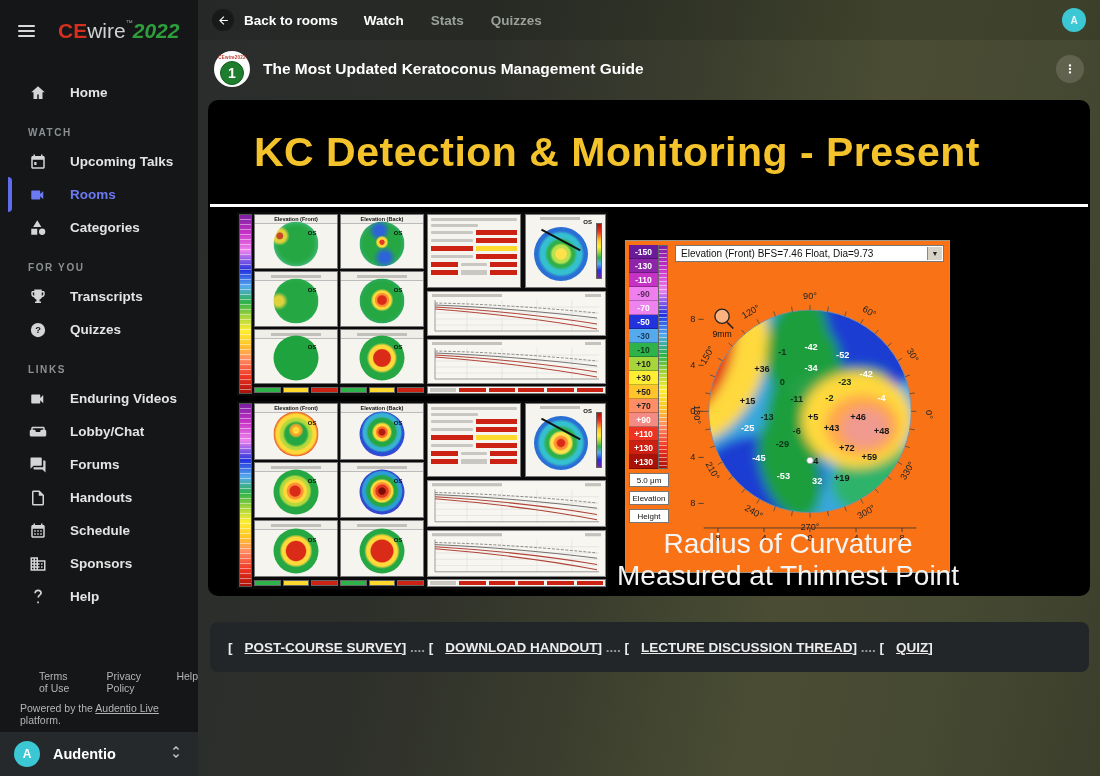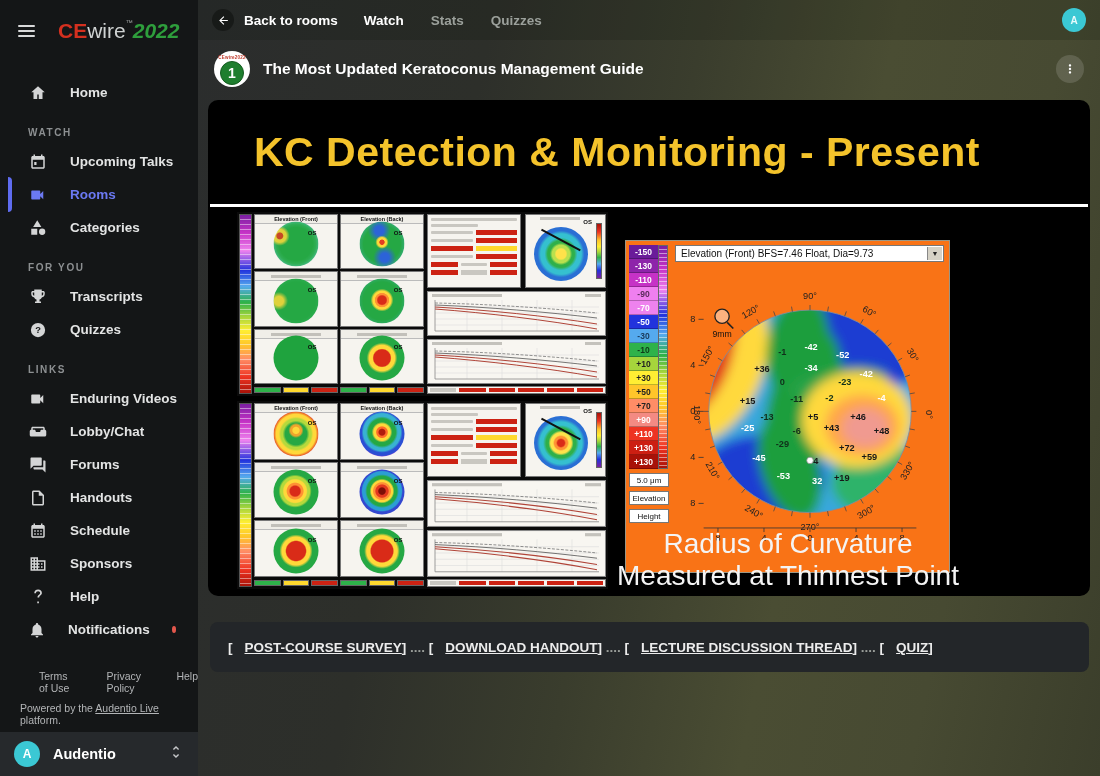--- a/index.html
+++ b/index.html
@@ -270,29 +270,20 @@
 
    </div>
             <div class="sidebar-item">
      <span class="icon">
                 <svg viewBox="0 0 24 24">
                   <path d="M11 18h2.2v2.2H11V18zm1.2-16C8.9 2 7 3.9 7 7h2.3c0-1.7.9-2.8 2.9-2.8 1.6 0 2.7 1 2.7 2.4 0 2.4-3.6 2.3-3.6 6h2.3c0-2.7 3.6-3 3.6-6C17.2 4 15.2 2 12.2 2z"></path>
                 </svg>
               </span>
      <span>Help</span>
 
-   </div>
-            <div class="sidebar-item">
-     <span class="icon">
-                <svg viewBox="0 0 24 24">
-                  <path d="M12 22c1.1 0 2-.9 2-2h-4c0 1.1.9 2 2 2zm6-6v-5c0-3.07-1.63-5.64-4.5-6.32V4c0-.83-.67-1.5-1.5-1.5s-1.5.67-1.5 1.5v.68C7.64 5.36 6 7.92 6 11v5l-2 2v1h16v-1l-2-2z"></path>
-                </svg>
-              </span>
-     <span>Notifications</span>
-     <span class="notif-dot"></span>
    </div>
  </div>
         </div>
     </div>
     <div class="side-footer">
       <div class="row1" id="footer-links">
           <a>Terms of Use</a>
           <a>Privacy Policy</a>
           <a>Help</a>
         </div>

